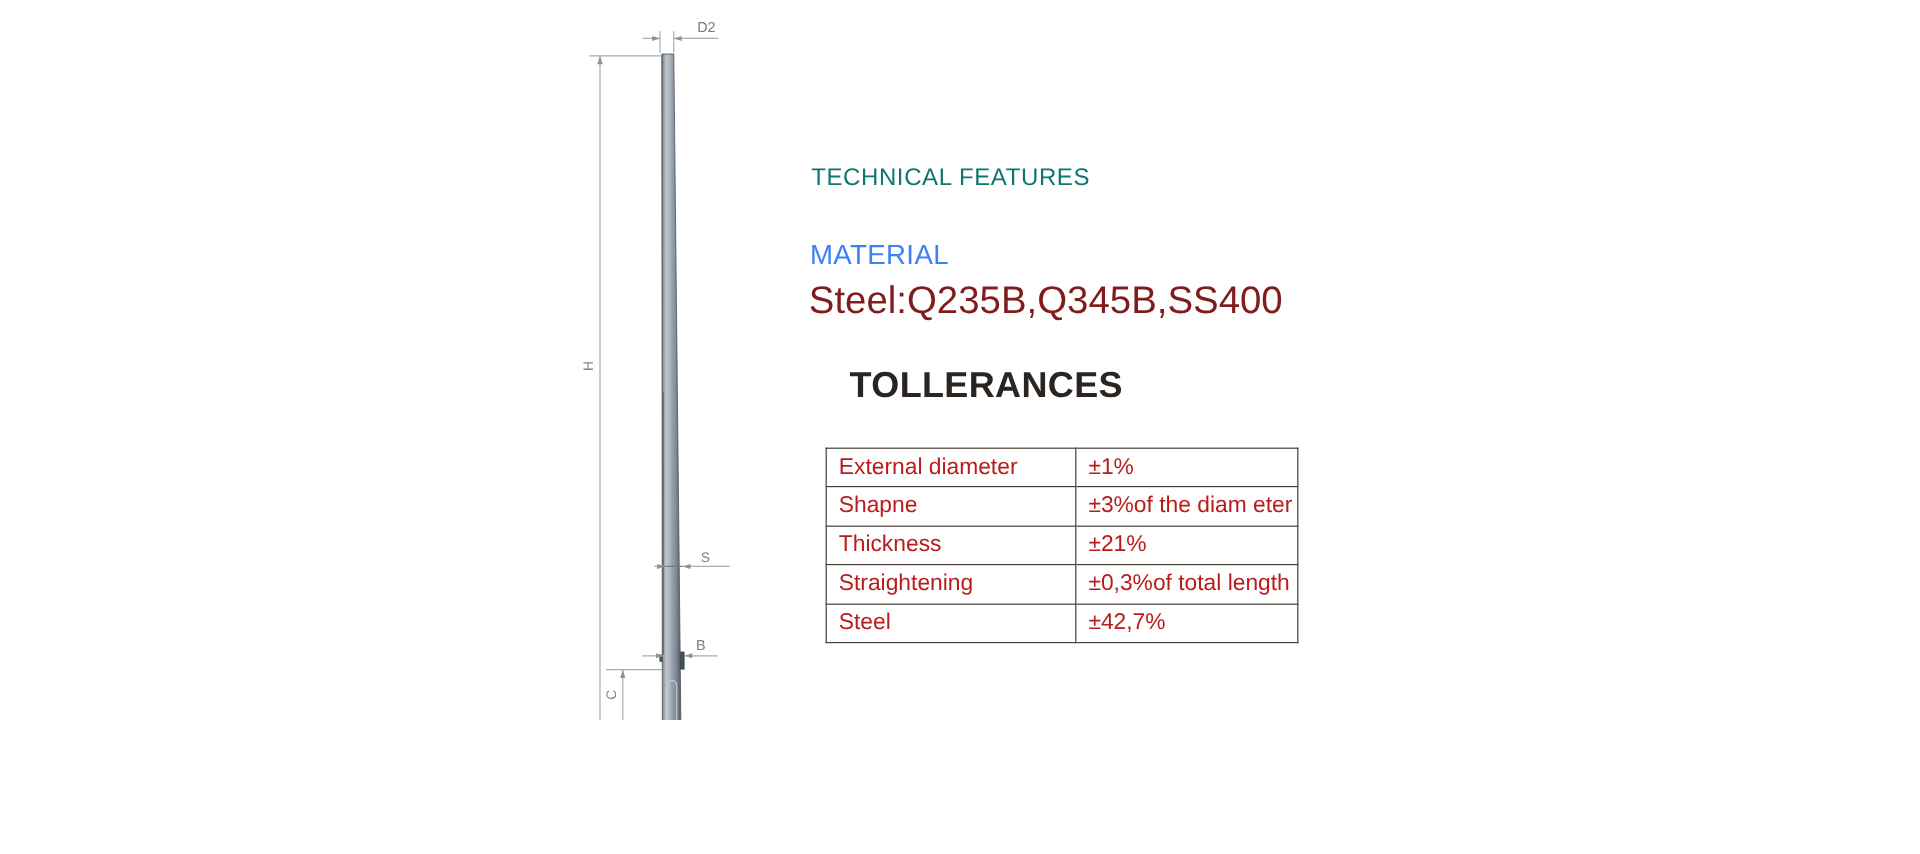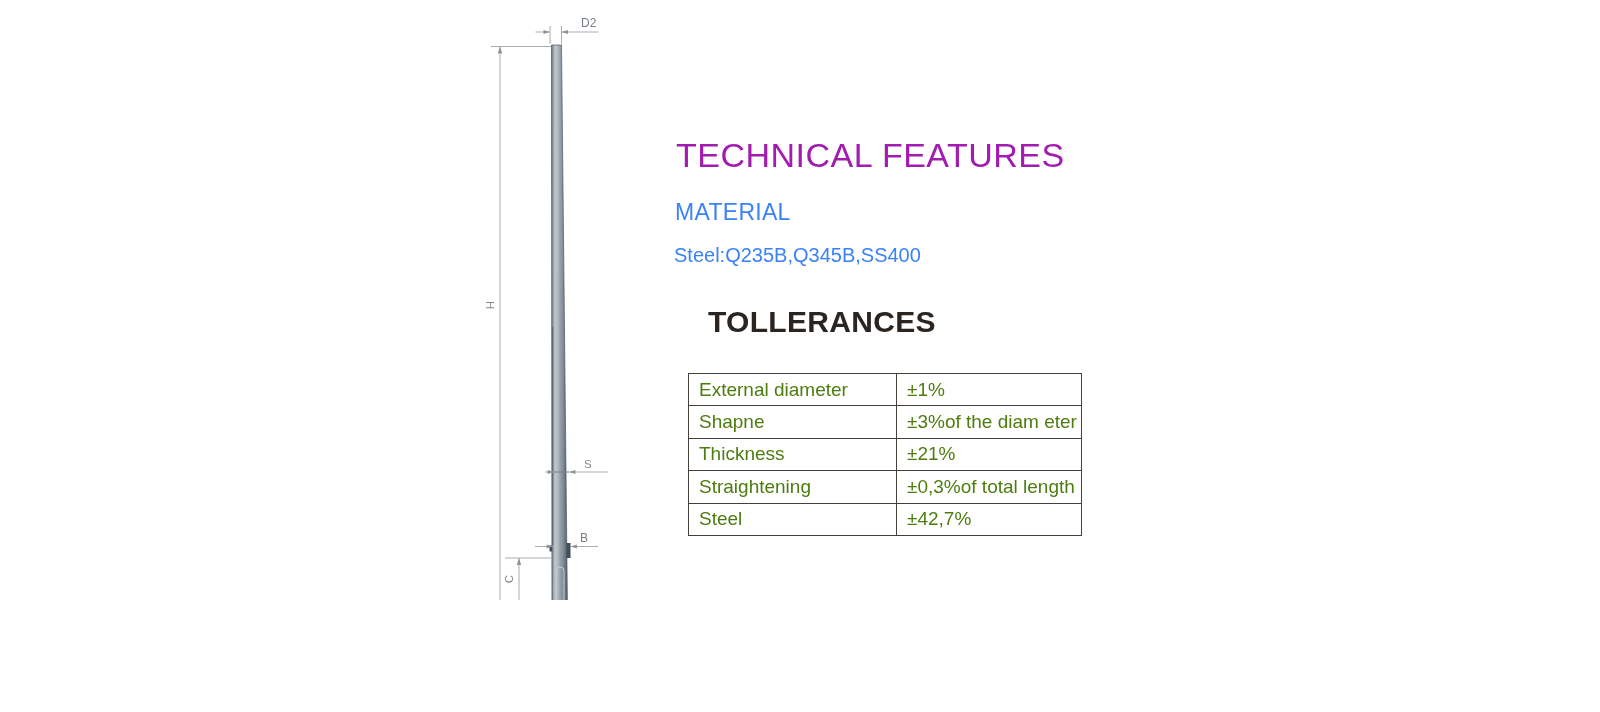--- a/index.html
+++ b/index.html
@@ -8,42 +8,42 @@
     width:1600px;height:600px;
     background:#ffffff;
     font-family:"Liberation Sans", sans-serif;
     overflow:hidden;
   }
   #drawing-svg{position:absolute;left:470px;top:0;width:190px;height:712px;}
   .dim-label{font-family:"Liberation Sans",sans-serif;font-size:11.5px;fill:#81878e;}
   .dim-label-b{font-size:12px;fill:#777e86;}
   #title-technical{
     position:absolute;left:676px;top:138px;
-    font-size:34px;letter-spacing:.5px;color:#a21caf;font-weight:400;line-height:1;
+    font-size:20px;letter-spacing:.5px;color:#0f766e;font-weight:400;line-height:1;
   }
   #material-heading{
     position:absolute;left:675px;top:201px;
     font-size:23px;color:#3b82f6;font-weight:400;line-height:1;letter-spacing:.3px;
   }
   #material-value{
-    position:absolute;left:674px;top:245px;
-    font-size:20px;color:#3b82f6;font-weight:400;line-height:1;
+    position:absolute;left:674px;top:234px;
+    font-size:32px;color:#7f1d1d;font-weight:400;line-height:1;
   }
   #tolerances-heading{
     position:absolute;left:708px;top:307px;
     font-size:30px;color:#2b2522;font-weight:600;line-height:1;letter-spacing:.3px;
   }
   #tolerances-table{
     position:absolute;left:688px;top:373px;
     width:393px;height:159px;
     border-collapse:collapse;table-layout:fixed;
   }
   #tolerances-table td{
     border:1px solid #474039;
-    font-size:19px;color:#4d7c0f;
+    font-size:19px;color:#b91c1c;
     padding:0 0 0 10px;height:31.4px;
     vertical-align:middle;white-space:nowrap;overflow:hidden;
   }
   #tolerances-table col.c1{width:208px;}
   #tolerances-table col.c2{width:185px;}
 </style>
 </head>
 <body>
 
 <div id="page">

